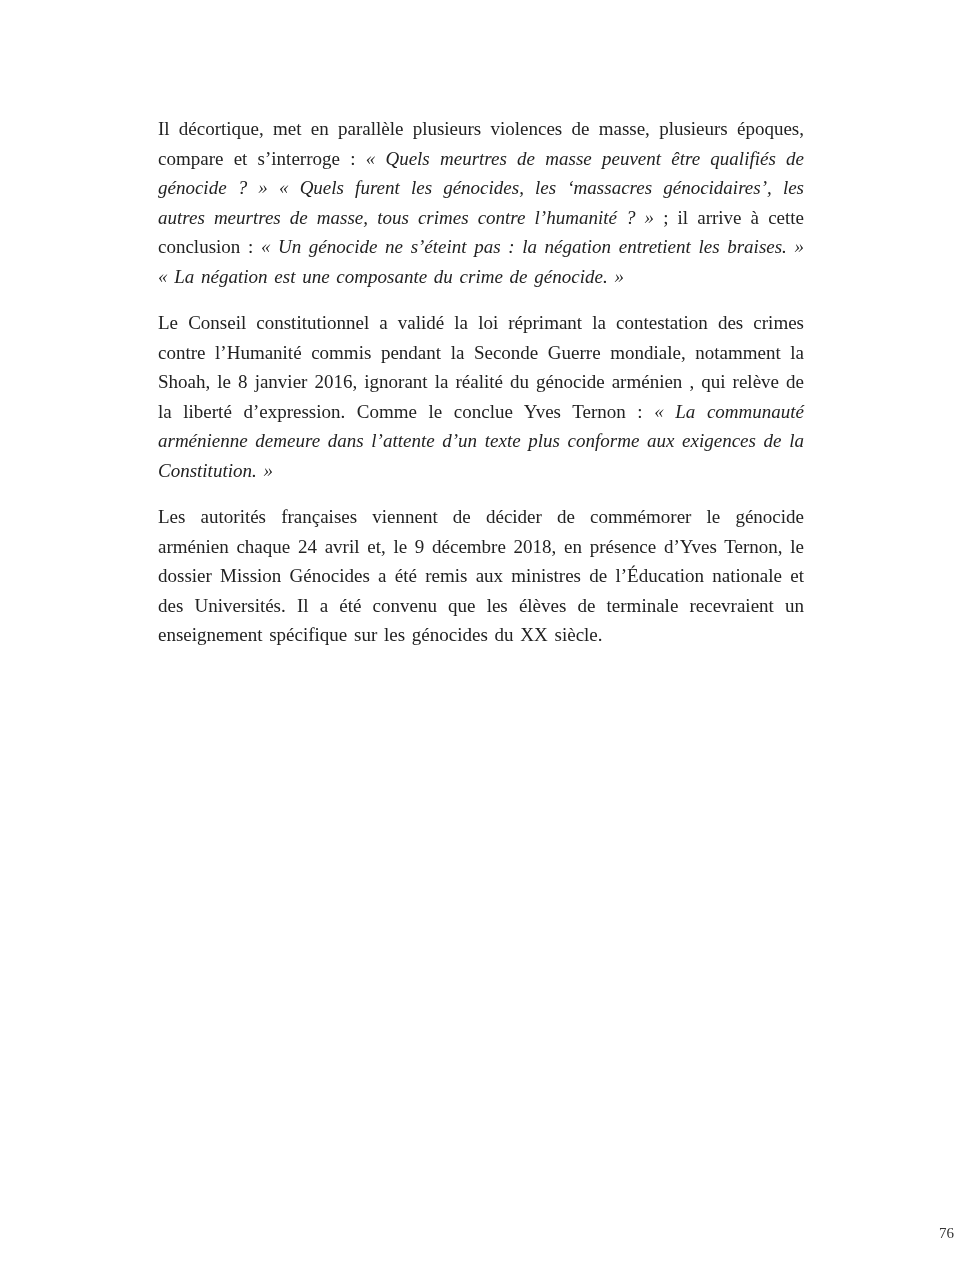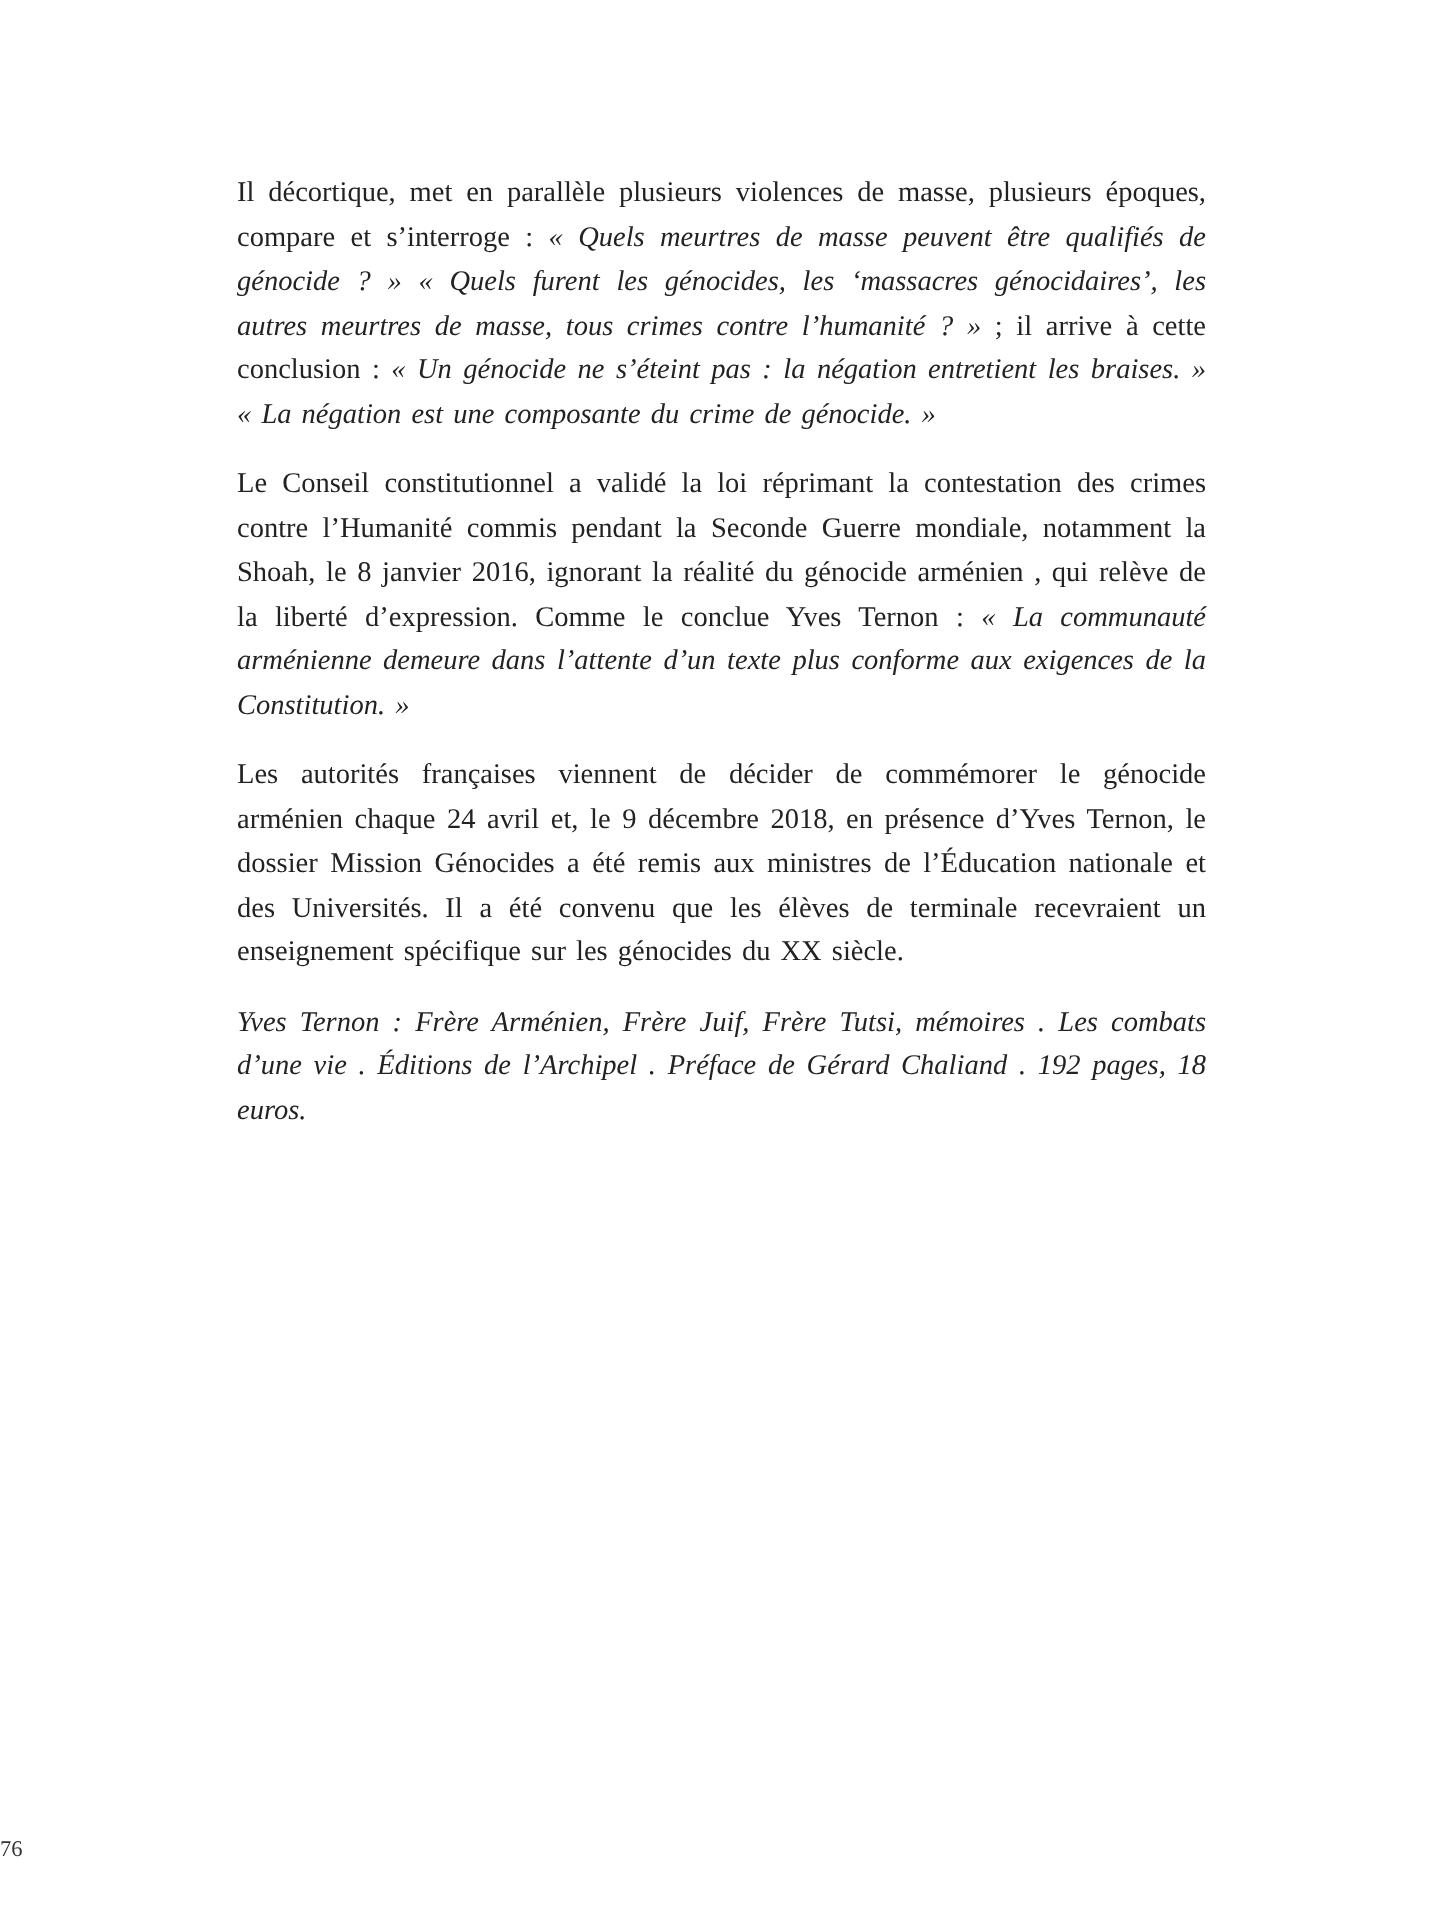--- a/index.html
+++ b/index.html
@@ -32,38 +32,37 @@
     text-justify: inter-word;
     word-spacing: 2px;
   }
   .run { font-style: normal; }
   .run-italic { font-style: italic; }
   .page-number {
     position: absolute;
     left: 0;
     right: 0;
     bottom: 34px;
-    text-align: left;
+    text-align: right;
     font-size: 15px;
     color: #333333;
   }
 </style>
 </head>
 <body>
 
 <div class="page">
 
   <div class="content">
 
     <p class="para"><span class="run">Il décortique, met en parallèle plusieurs violences de masse, plusieurs époques, compare et s’interroge :  </span><span class="run run-italic">« Quels meurtres de masse peuvent être qualifiés de génocide  ? » « Quels furent les génocides, les ‘massacres génocidaires’, les autres meurtres de masse, tous crimes contre l’humanité ? »</span><span class="run">  ; il arrive à cette conclusion :  </span><span class="run run-italic">« Un génocide ne s’éteint pas : la négation entretient les braises. » « La négation est une composante du crime de génocide. »</span></p>
 
     <p class="para"><span class="run">Le Conseil constitutionnel a validé la loi réprimant la contestation des crimes contre l’Humanité commis pendant la Seconde Guerre mondiale, notamment la Shoah, le 8 janvier 2016, ignorant la réalité du génocide arménien  , qui relève de la liberté d’expression. Comme le conclue Yves Ternon :  </span><span class="run run-italic">« La communauté arménienne demeure dans l’attente d’un texte plus conforme aux exigences de la Constitution. »</span></p>
 
     <p class="para"><span class="run">Les autorités françaises viennent de décider de commémorer le génocide arménien chaque 24 avril et, le 9 décembre 2018, en présence d’Yves Ternon, le dossier Mission Génocides a été remis aux ministres de l’Éducation nationale et des Universités. Il a été convenu que les élèves de terminale recevraient un enseignement spécifique sur les génocides du XX siècle.</span></p>
 
 
-    <p class="para"><span class="run run-italic">Yves Ternon : Frère Arménien, Frère Juif, Frère Tutsi, mémoires . Les combats d’une vie . Éditions de l’Archipel . Préface de Gérard Chaliand . 192 pages, 18 euros.</span></p>
 
   </div>
 
   <div class="page-number">76</div>
 
 </div>
 
 </body></html>

